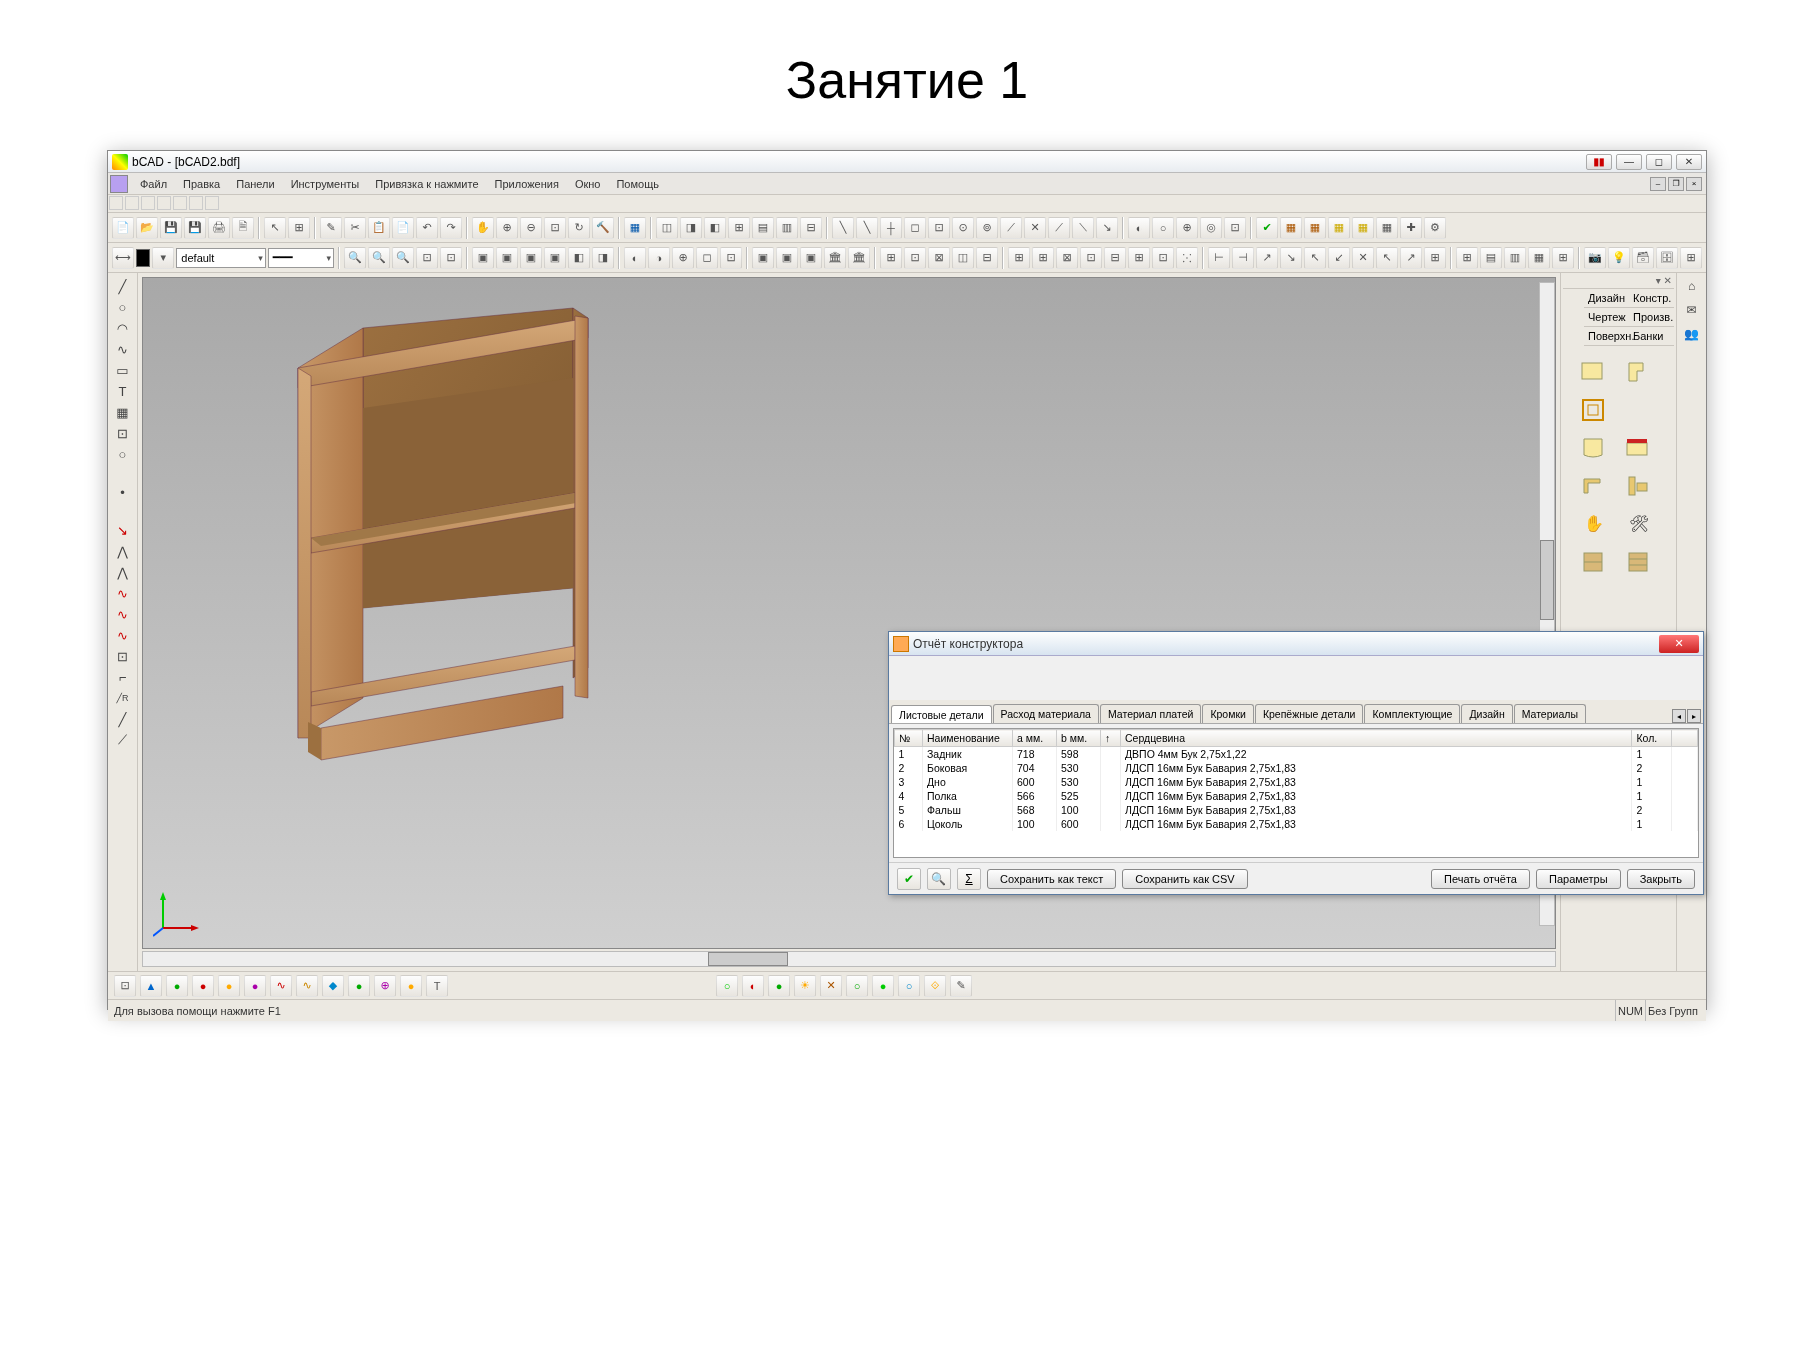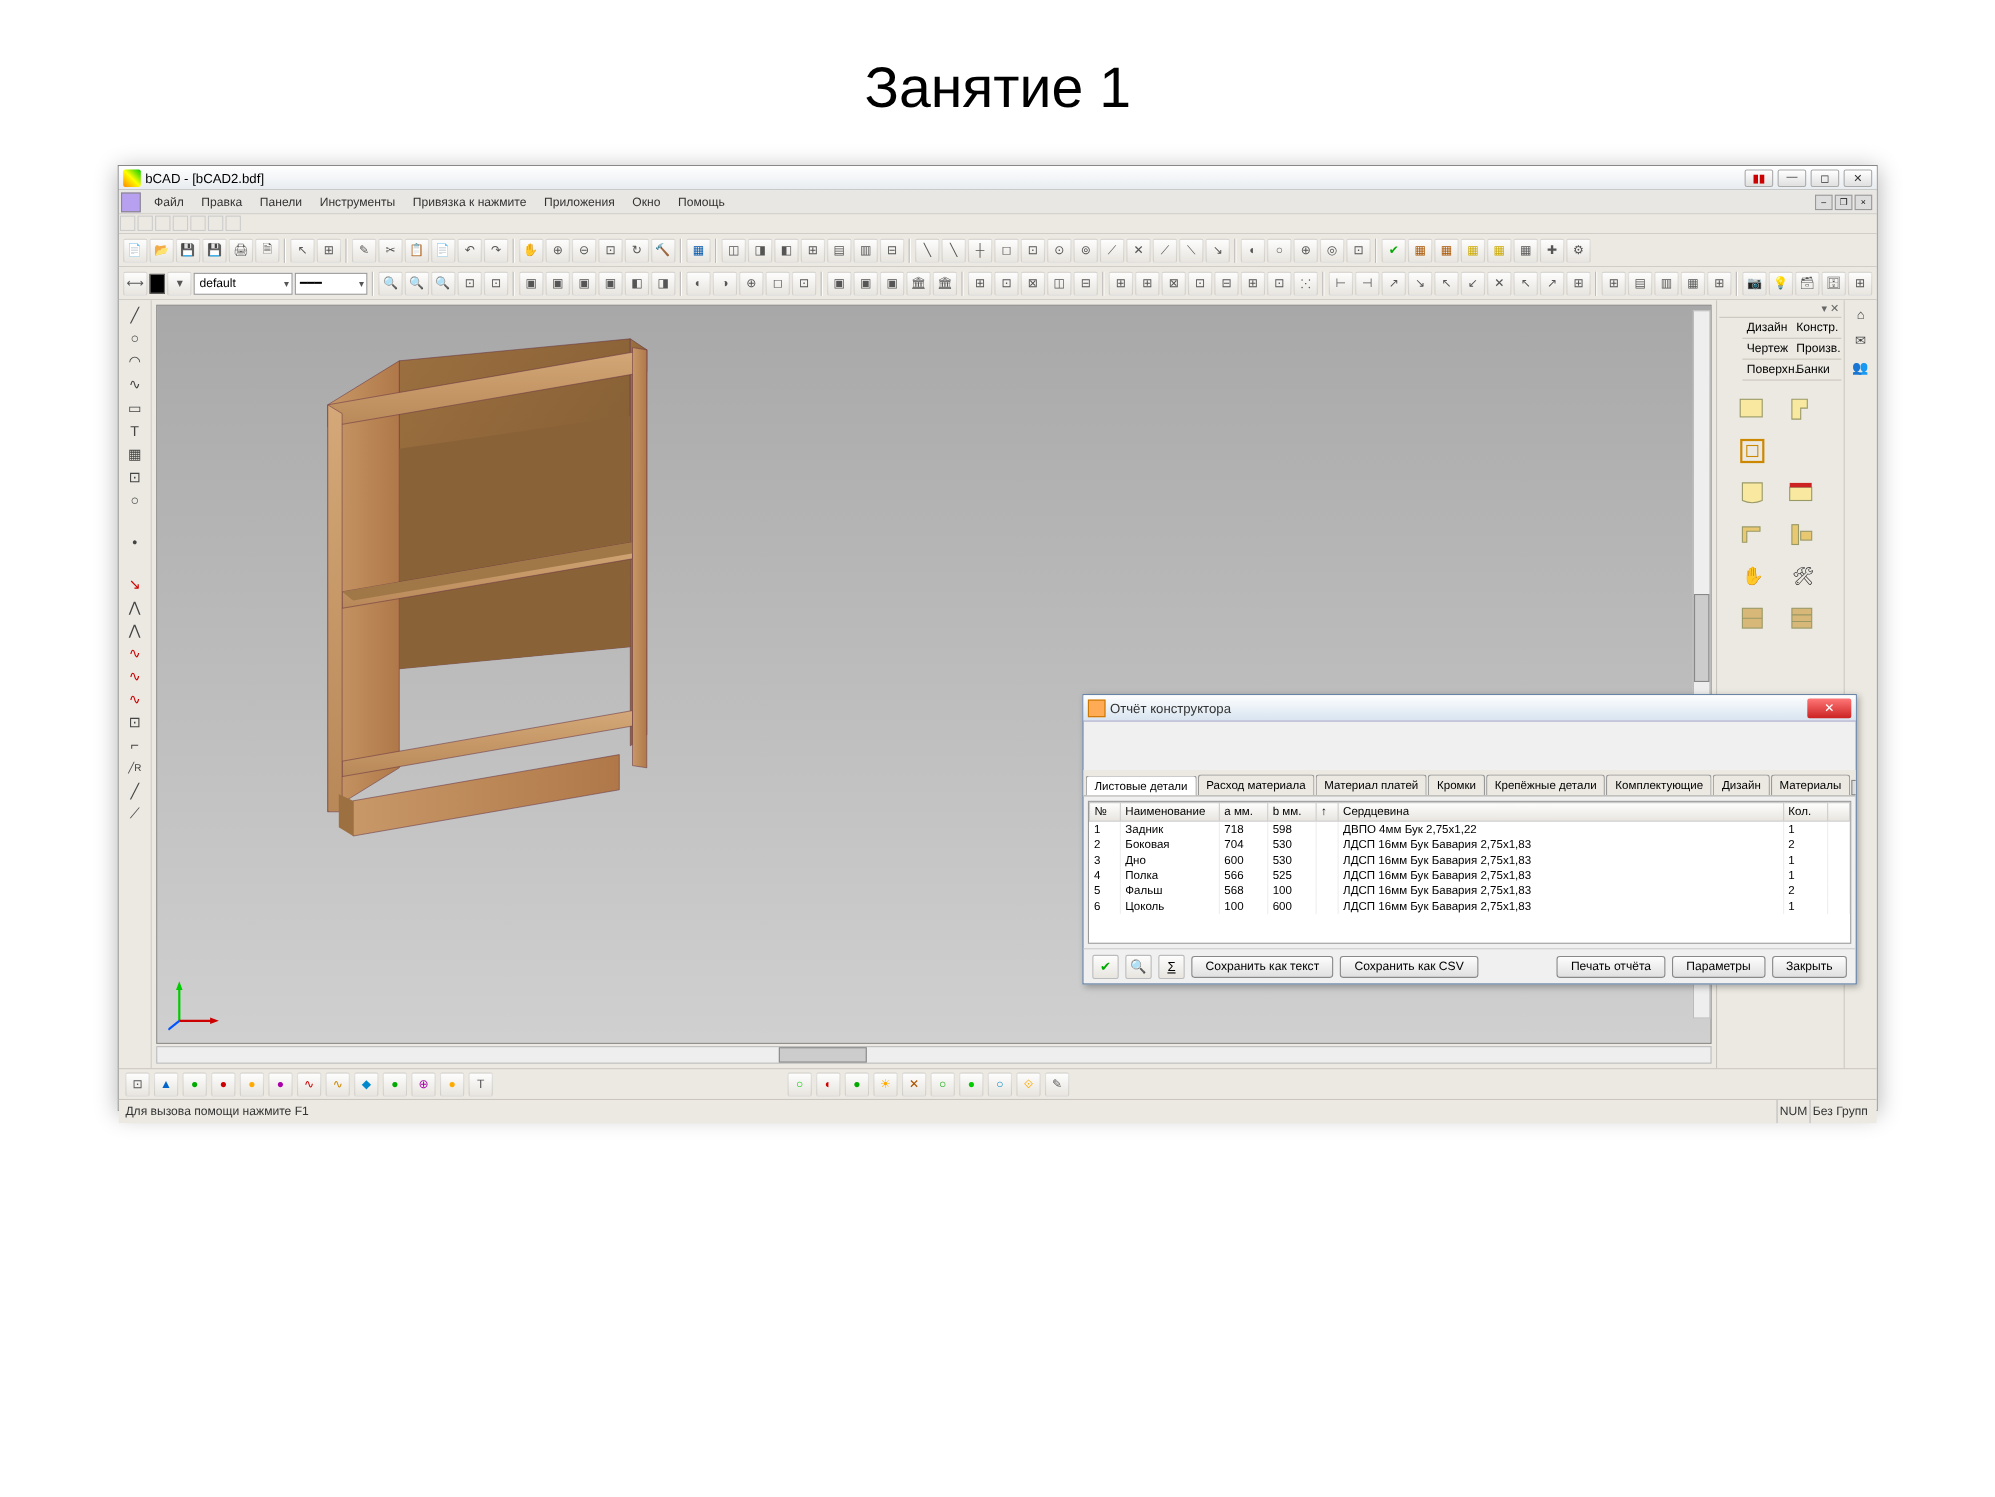--- a/index.html
+++ b/index.html
@@ -59,21 +59,21 @@
   
   .far-right-tools { width: 30px; background: #ece9e2; border-left: 1px solid #cac6bf; display: flex; flex-direction: column; align-items: center; padding-top: 4px; gap: 6px; }
   .far-right-tools .lt { font-size: 12px; }
   
   .bottom-tools { height: 28px; background: #ece9e2; border-top: 1px solid #cac6bf; display: flex; align-items: center; padding: 0 6px; gap: 4px; }
   
   .status-bar { height: 22px; background: #ece9e2; border-top: 1px solid #cac6bf; display: flex; align-items: center; padding: 0 6px; font-size: 11px; color: #333; }
   .status-bar .spacer { flex: 1; }
   .status-cell { border-left: 1px solid #bbb; padding: 0 2px; height: 100%; display: flex; align-items: center; }
   
-  .report-dialog { position: absolute; right: 18px; top: 358px; width: 704px; background: #f0f0f0; border: 1px solid #5a7aa0; box-shadow: 2px 2px 6px rgba(0,0,0,0.3); z-index: 50; }
+  .report-dialog { position: absolute; right: 2px; top: 358px; width: 816px; background: #f0f0f0; border: 1px solid #5a7aa0; box-shadow: 2px 2px 6px rgba(0,0,0,0.3); z-index: 50; }
   .dlg-title { height: 24px; background: linear-gradient(#fdfefe,#d8e4f0); display: flex; align-items: center; padding: 0 4px; border-bottom: 1px solid #aac; }
   .dlg-title .icon { width: 16px; height: 16px; background: #fa5; border: 1px solid #c70; margin-right: 4px; }
   .dlg-title .txt { flex: 1; font-size: 12px; color: #333; }
   .dlg-close { width: 40px; height: 18px; background: linear-gradient(#f77,#c22); color: #fff; border-radius: 2px; display: flex; align-items: center; justify-content: center; font-size: 11px; }
   .dlg-tabs { height: 24px; display: flex; border-bottom: 1px solid #aaa; background: #ece9e2; padding: 4px 2px 0; gap: 0; overflow: hidden; align-items: flex-end; margin-top: 44px; }
   .dlg-tab { padding: 3px 7px; font-size: 10.5px; border: 1px solid #999; border-bottom: none; background: #ece9e2; border-radius: 3px 3px 0 0; margin-right: 1px; white-space: nowrap; cursor: default; }
   .dlg-tab.active { background: #fff; position: relative; top: 1px; }
   .dlg-tab-scroll { display: flex; margin-left: auto; gap: 1px; }
   .dlg-tab-scroll .s { width: 14px; height: 14px; border: 1px solid #888; background: #ddd; font-size: 8px; display: flex; align-items: center; justify-content: center; }
   

